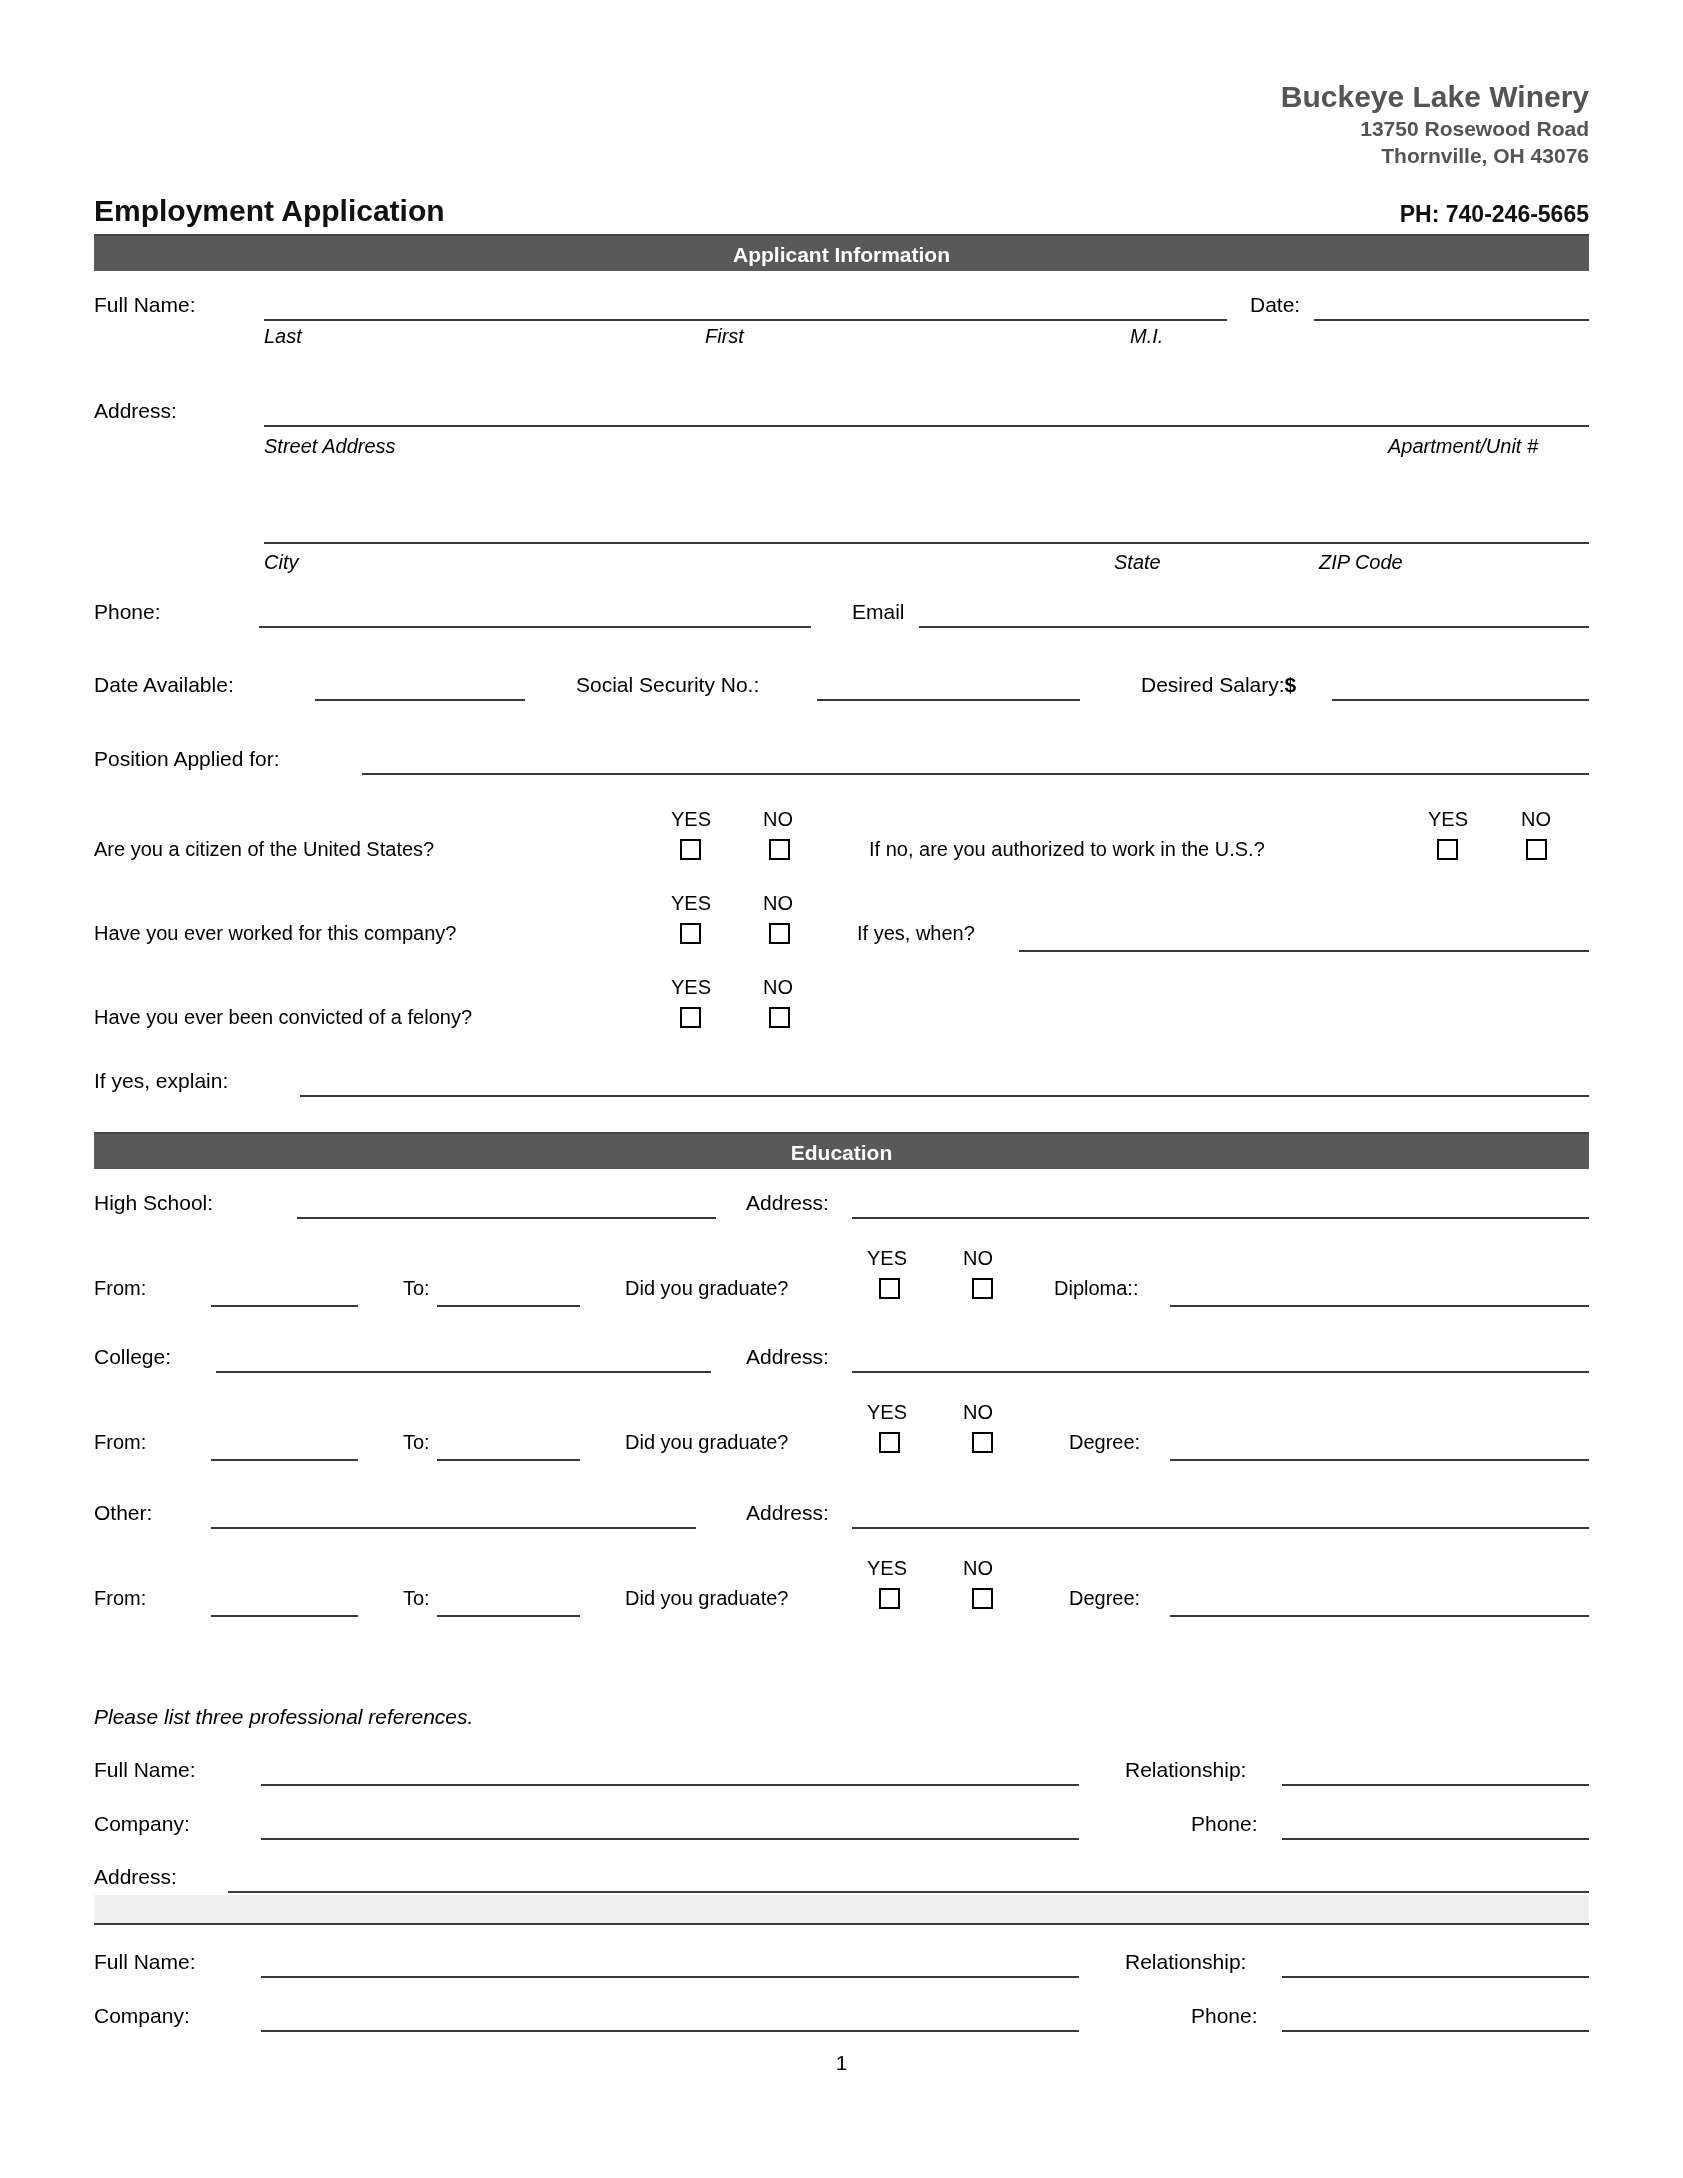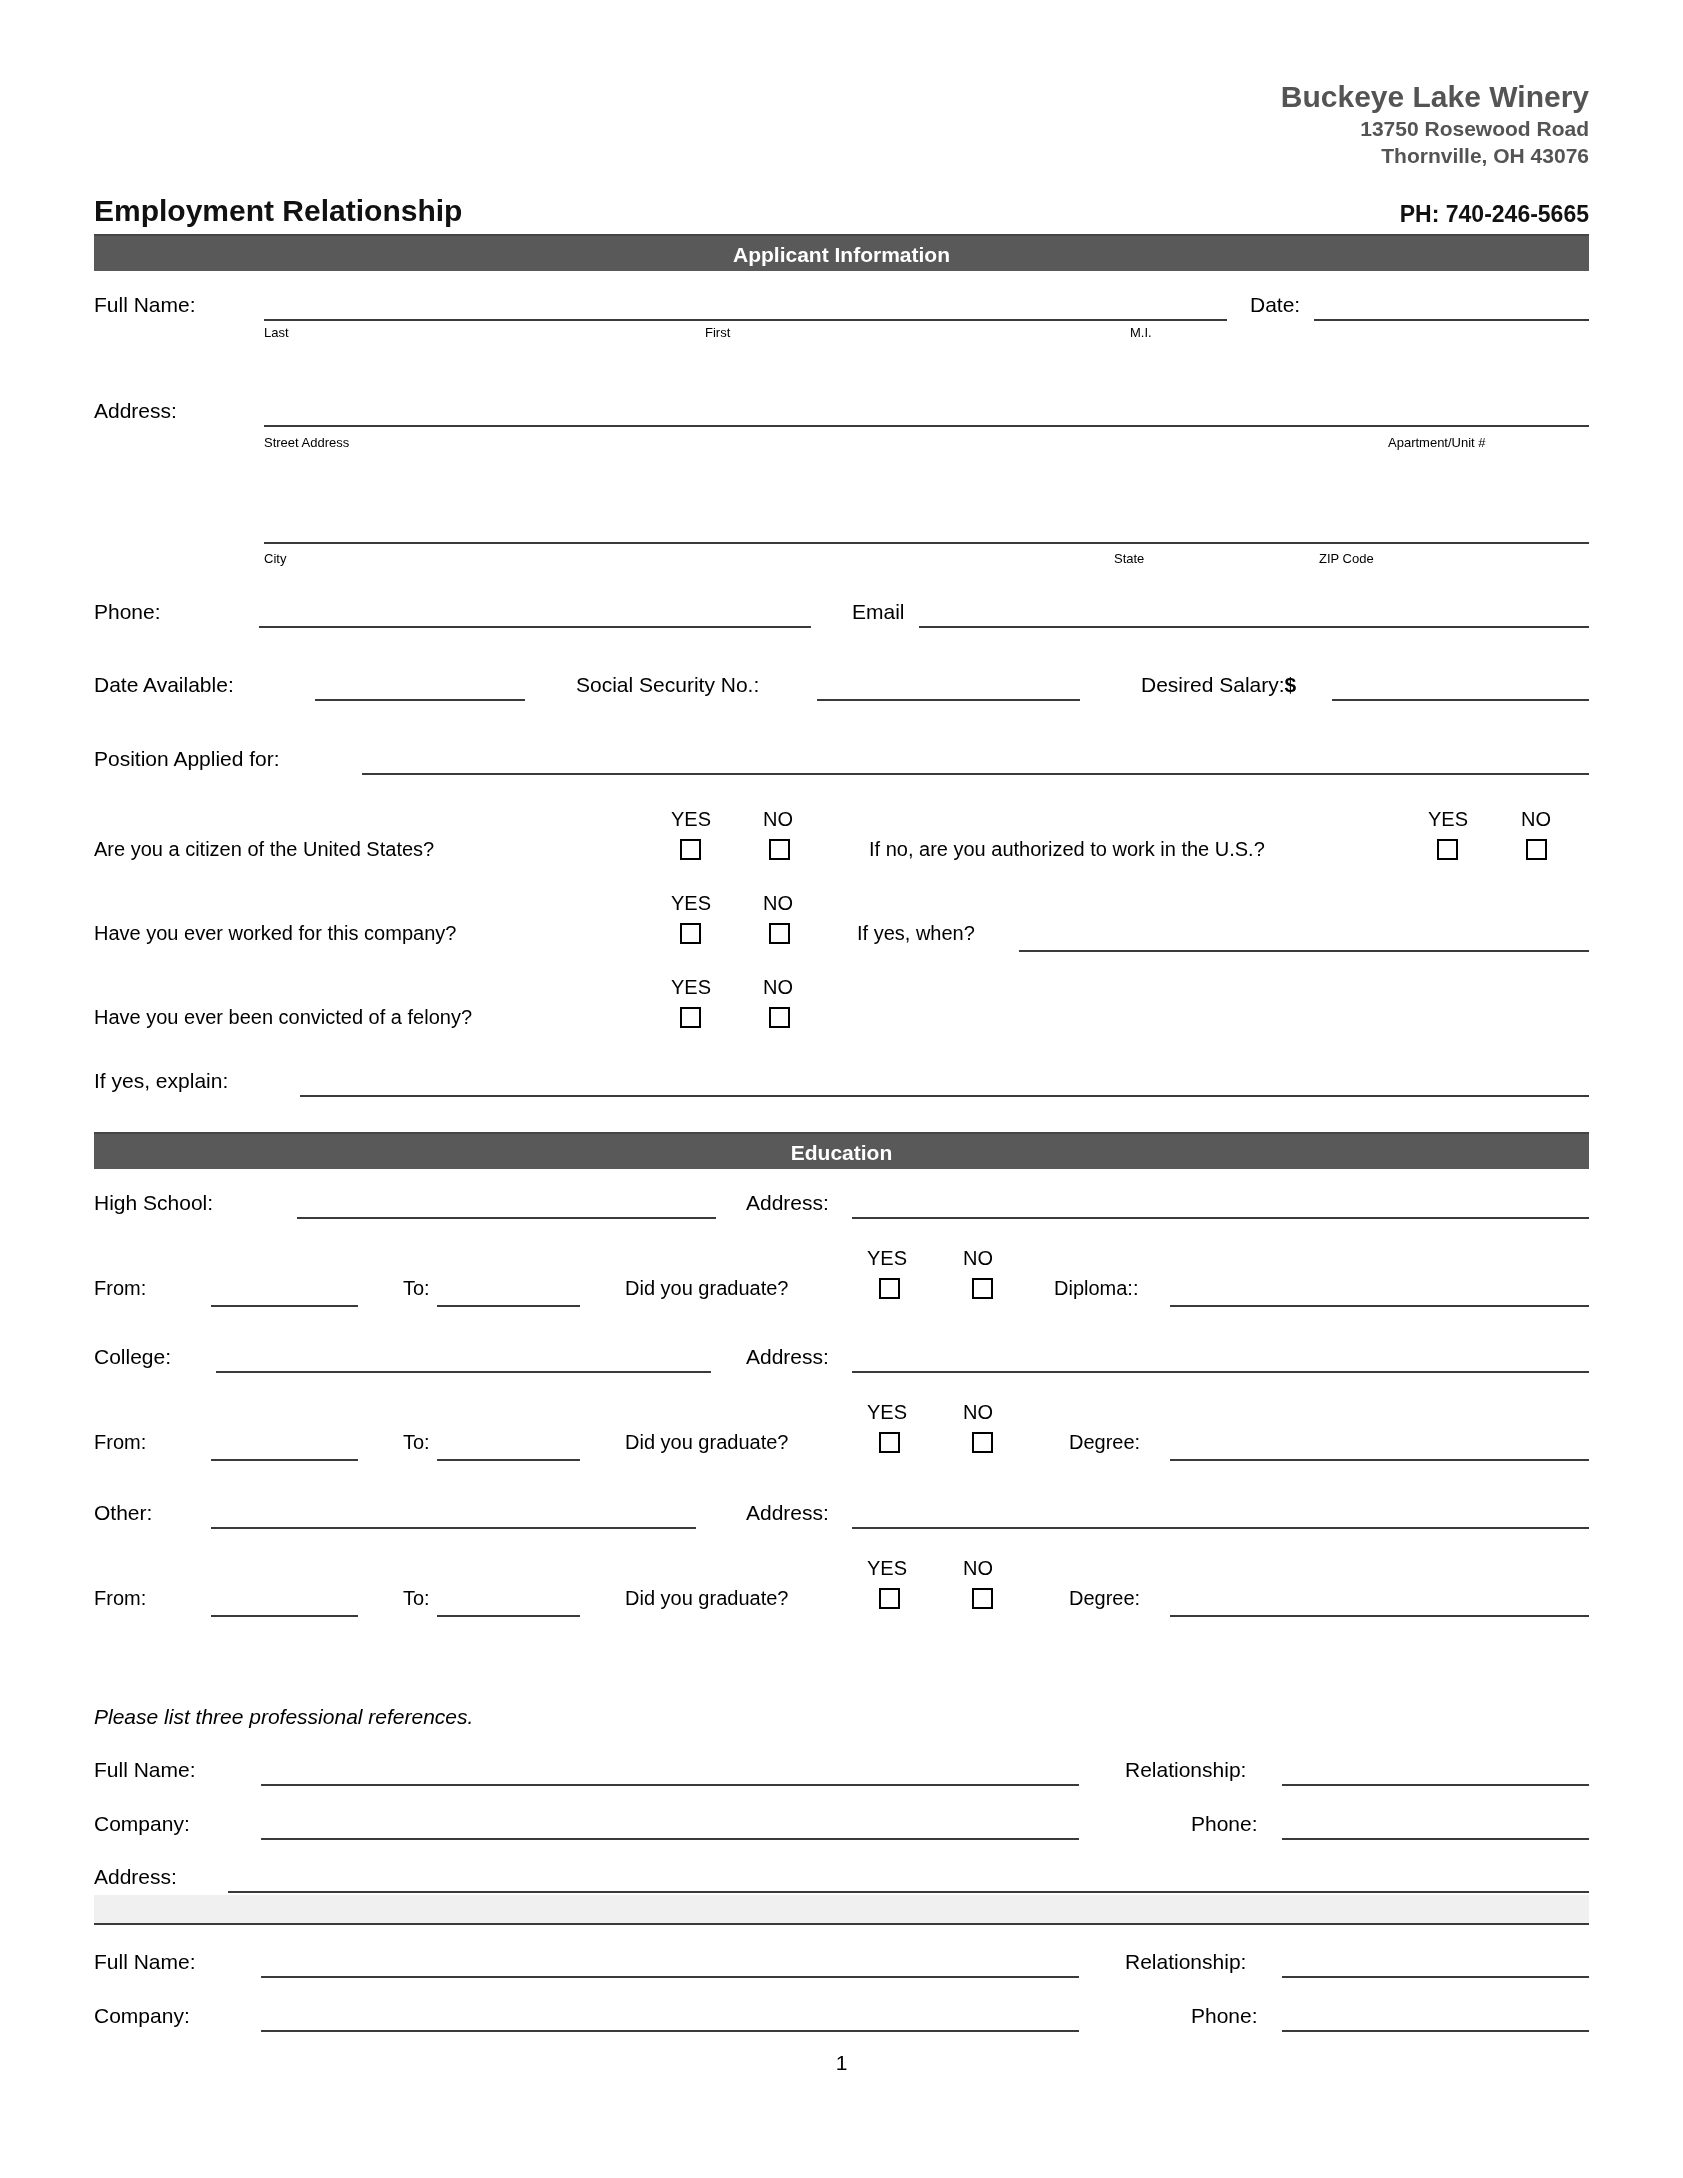--- a/index.html
+++ b/index.html
@@ -10,21 +10,21 @@
     color:#000; position:relative; overflow:hidden;
   }
   .page { position:absolute; inset:0; }
 
   
   .row { position:absolute; left:94px; width:1495px; height:36px; }
   .lab { position:absolute; bottom:4px; font-size:21px; white-space:nowrap; }
   .fld { position:absolute; bottom:0; height:30px; border-bottom:2px solid #3a3a3a; }
 
   .sublabels { position:absolute; left:94px; width:1495px; height:26px; }
-  .sub { position:absolute; top:0; font-size:13px; white-space:nowrap; }
+  .sub { position:absolute; top:0; font-size:20px; font-style:italic; white-space:nowrap; }
 
   
   .qblock { position:absolute; left:94px; width:1495px; height:69px; }
   .ynhdr { position:absolute; top:0; font-size:20px; white-space:nowrap; }
   .qtext { position:absolute; top:30px; font-size:20px; white-space:nowrap; }
   .cb { position:absolute; top:31px; width:21px; height:21px; border:2px solid #000; background:#fff; }
   .qfld { position:absolute; top:30px; height:30px; border-bottom:2px solid #3a3a3a; }
 
   .bar {
     position:absolute; left:94px; width:1495px; height:37px;
@@ -46,21 +46,21 @@
 </head>
 <body>
 
 <div class="page">
 
   <div class="hdr-right">
     <div class="hdr-company">Buckeye Lake Winery</div>
     <div class="hdr-addr">13750 Rosewood Road</div>
     <div class="hdr-addr">Thornville, OH  43076</div>
   </div>
-  <div class="form-title">Employment Relationship</div>
+  <div class="form-title">Employment Application</div>
   <div class="form-phone">PH: 740-246-5665</div>
 
   <div class="bar" style="top:234px;">Applicant Information</div>
 
   <div class="row" style="top:285px;">
     <span class="lab" style="left:0;">Full Name:</span>
     <div class="fld" style="left:170px; width:963px;"></div>
     <span class="lab" style="left:1156px;">Date:</span>
     <div class="fld" style="left:1220px; width:275px;"></div>
   </div>

